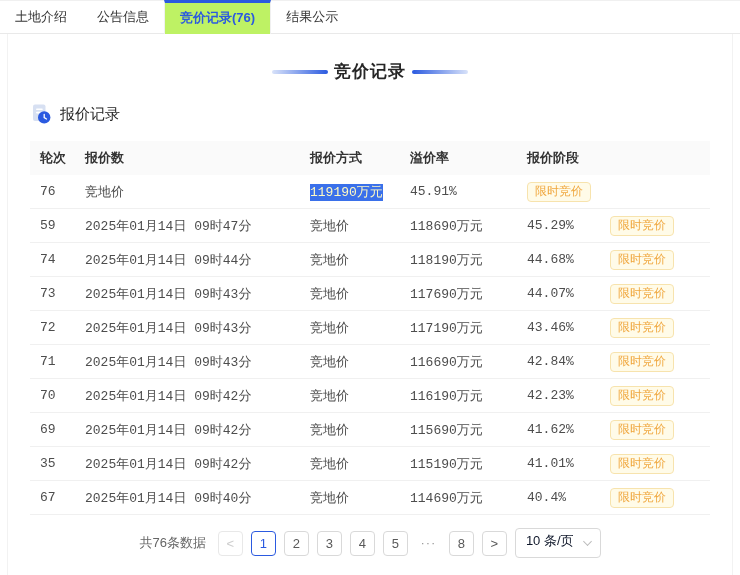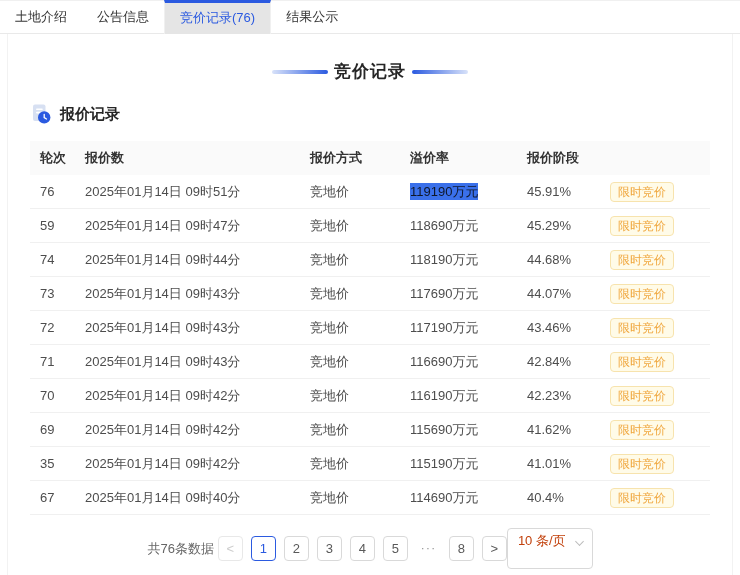--- a/index.html
+++ b/index.html
@@ -8,59 +8,59 @@
   }
   *{box-sizing:border-box;margin:0;padding:0;}
   html,body{background:#fff;}
   body{font-family:"Liberation Sans","DejaVu Sans",sans-serif;color:#333;}
   .page{width:740px;height:575px;background:#fff;overflow:hidden;position:relative;}
 
   
   .tabs{display:flex;align-items:stretch;height:34px;border-top:1px solid #f0f0f0;
         border-bottom:1px solid #e9e9e9;background:#fff;}
   .tab{padding:0 15px;font-size:13px;color:#333;line-height:32px;cursor:pointer;white-space:nowrap;}
-  .tab.active{color:var(--accent);font-weight:400;background:#e5e5e5;
+  .tab.active{color:var(--accent);font-weight:700;background:#bef264;
         border-left:1px solid #f0f0f0;border-right:1px solid #f0f0f0;
         border-top:3px solid var(--accent);line-height:29px;margin-top:-1px;margin-bottom:-1px;}
 
   
   .card{margin:0 7px;border-left:1px solid #f2f2f2;border-right:1px solid #f2f2f2;
         height:541px;padding-top:26px;background:#fff;}
 
   
   .title-row{display:flex;align-items:center;justify-content:center;gap:6px;margin-bottom:20px;}
   .title-line{width:56px;height:4px;border-radius:2px;}
   .title-line.left{background:linear-gradient(90deg,#d8e2f9,var(--accent));}
   .title-line.right{background:linear-gradient(90deg,var(--accent),#d8e2f9);}
   .page-title{font-size:17px;font-weight:700;color:#262626;letter-spacing:1px;}
 
   
   .section-head{display:flex;align-items:center;gap:8px;margin:0 0 16px 22px;}
-  .section-title{font-size:15px;font-weight:700;color:#262626;}
+  .section-title{font-size:15px;font-weight:400;color:#262626;}
 
   
   .table{margin:0 22px;font-size:13px;}
-  .thead,.tr{display:grid;grid-template-columns:45px 225px 100px 117px 83px 1fr;align-items:center;}
+  .thead,.tr{display:grid;grid-template-columns:45px 225px 100px 117px 83px 1fr;align-items:center;font-family:Liberation Mono, monospace;}
   .thead{background:#fafafa;height:34px;color:#333;font-weight:700;}
   .th,.td{padding-left:10px;white-space:nowrap;overflow:hidden;}
   .tr{height:34px;border-bottom:1px solid #f0f0f0;color:#4d4d4d;}
-  .price-selected{background:var(--selection);color:#0f172a;padding:1px 0;}
+  .price-selected{background:var(--selection);color:#fef9c3;padding:1px 0;}
   .badge{display:inline-block;font-size:12px;color:var(--badge-text);background:var(--badge-bg);
          border:1px solid var(--badge-border);border-radius:4px;padding:1px 7px;line-height:16px;}
 
   
-  .pager{display:flex;align-items:center;justify-content:center;margin-top:13px;font-size:13px;}
+  .pager{display:flex;align-items:center;justify-content:center;gap:8px;margin-top:13px;font-size:13px;}
   .pager-total{color:#666;margin-right:4px;}
   .pbtn{min-width:25px;height:25px;line-height:23px;text-align:center;border:1px solid #d9d9d9;
         border-radius:4px;color:#595959;background:#fff;cursor:pointer;user-select:none;}
   .pbtn.active{border-color:var(--accent);color:var(--accent);}
   .pbtn.disabled{color:#ccc;border-color:#e8e8e8;cursor:default;}
   .pbtn.ellipsis{border:none;color:#999;letter-spacing:1px;cursor:default;}
-  .psize{height:41px;line-height:23px;border:1px solid #d9d9d9;border-radius:4px;background:#fff;
-         color:#c2410c;padding:0 26px 0 10px;position:relative;cursor:pointer;white-space:nowrap;}
+  .psize{height:30px;line-height:23px;border:1px solid #d9d9d9;border-radius:4px;background:#fff;
+         color:#0f172a;padding:0 26px 0 10px;position:relative;cursor:pointer;white-space:nowrap;}
   .psize .chev{position:absolute;right:9px;top:9px;width:7px;height:7px;border-left:1px solid #bbb;
          border-bottom:1px solid #bbb;transform:rotate(-45deg) scale(.9);}
 </style>
 </head>
 <body>
 
 <div class="page">
 
   <div class="tabs">
       <div class="tab">土地介绍</div>
@@ -94,21 +94,20 @@
       <div class="thead">
           <div class="th">轮次</div>
           <div class="th">报价数</div>
           <div class="th">报价方式</div>
           <div class="th">溢价率</div>
           <div class="th">报价阶段</div>
         </div>
       <div>
           <div class="tr">
             <div class="td">76</div>
-            <div class="td">2025年01月14日 09时51分</div>
             <div class="td">竞地价</div>
             <div class="td"><span class="price-selected">119190万元</span></div>
             <div class="td">45.91%</div>
             <div class="td"><span class="badge">限时竞价</span></div>
           </div>
           <div class="tr">
             <div class="td">59</div>
             <div class="td">2025年01月14日 09时47分</div>
             <div class="td">竞地价</div>
             <div class="td"><span>118690万元</span></div>

